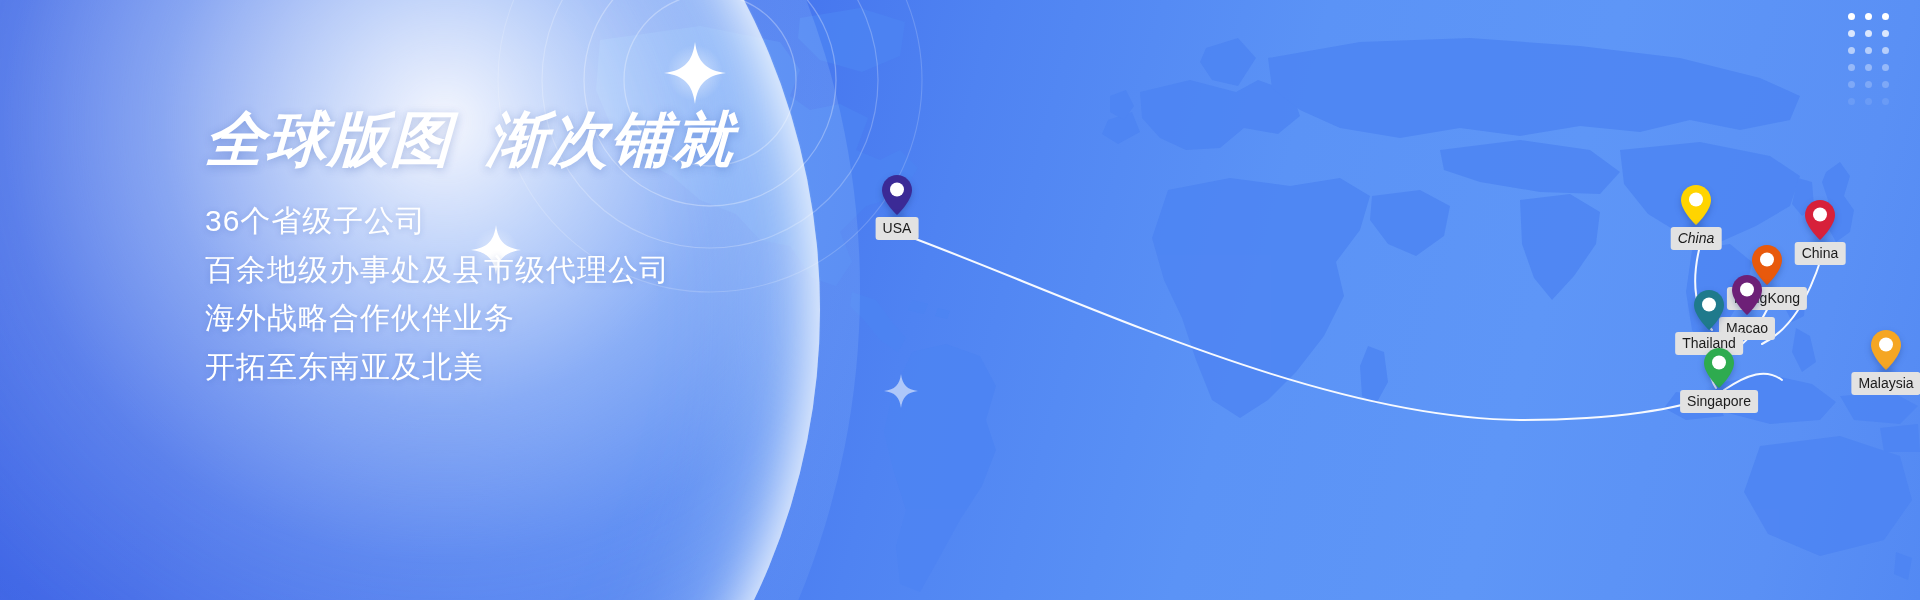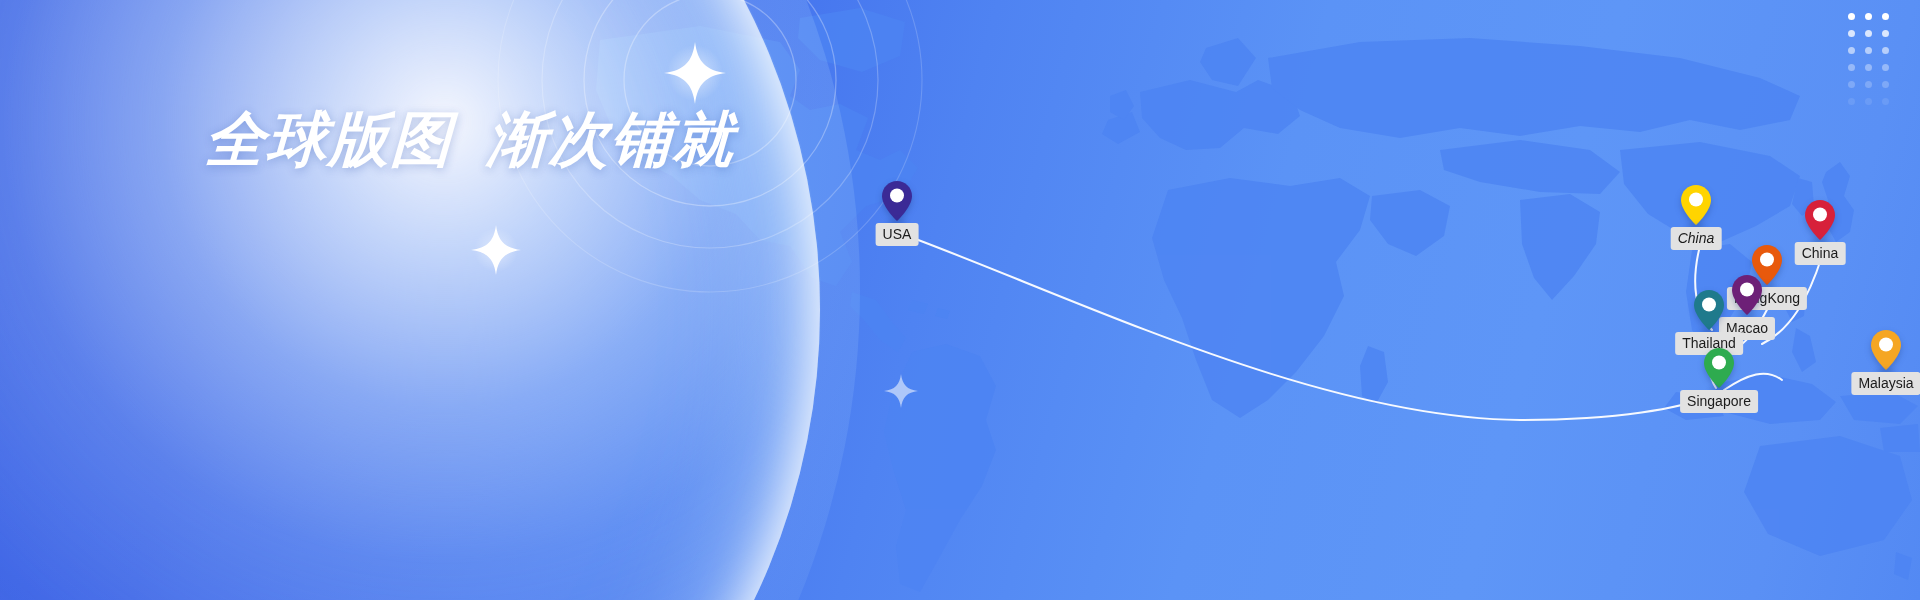--- a/index.html
+++ b/index.html
@@ -304,21 +304,21 @@
         <path d="M1702 238 C1690 280 1694 310 1712 330"></path>
         <path d="M1822 256 C1808 300 1790 330 1762 344"></path>
         <path d="M1772 300 C1762 320 1754 334 1742 344"></path>
         <path d="M1716 344 C1708 362 1708 376 1716 388"></path>
         <path d="M1724 390 C1748 374 1766 368 1782 380"></path>
       </g>
     </svg>
   </div>
 
   <div id="markers">
-      <div class="marker" style="left: 897px; top: 221px;">
+      <div class="marker" style="left: 897px; top: 215px;">
         <div class="pin">
           <svg width="30" height="40" viewBox="0 0 30 40">
             <path d="M15 0 C6.7 0 0 6.7 0 15 C0 26 15 40 15 40 C15 40 30 26 30 15 C30 6.7 23.3 0 15 0 Z" fill="#3b2a96"></path>
             <circle cx="15" cy="14.5" r="7" fill="#ffffff"></circle>
           </svg>
           <span class="pin-shadow"></span>
         </div>
         <span class="marker-label">USA</span>
       </div>
       <div class="marker" style="left: 1696px; top: 225px; font-style: italic;">
@@ -390,15 +390,21 @@
           <span class="pin-shadow"></span>
         </div>
         <span class="marker-label">Singapore</span>
       </div>
     </div>
 
   <div class="copy">
     <div class="headline">
       <span>全球版图</span><span class="gap"></span><span>渐次铺就</span>
     </div>
+    <div class="sub">
+      <span class="line">36个省级子公司</span>
+      <span class="line">百余地级办事处及县市级代理公司</span>
+      <span class="line">海外战略合作伙伴业务</span>
+      <span class="line">开拓至东南亚及北美</span>
+    </div>
   </div>
 
 </div>
 
 </body></html>

